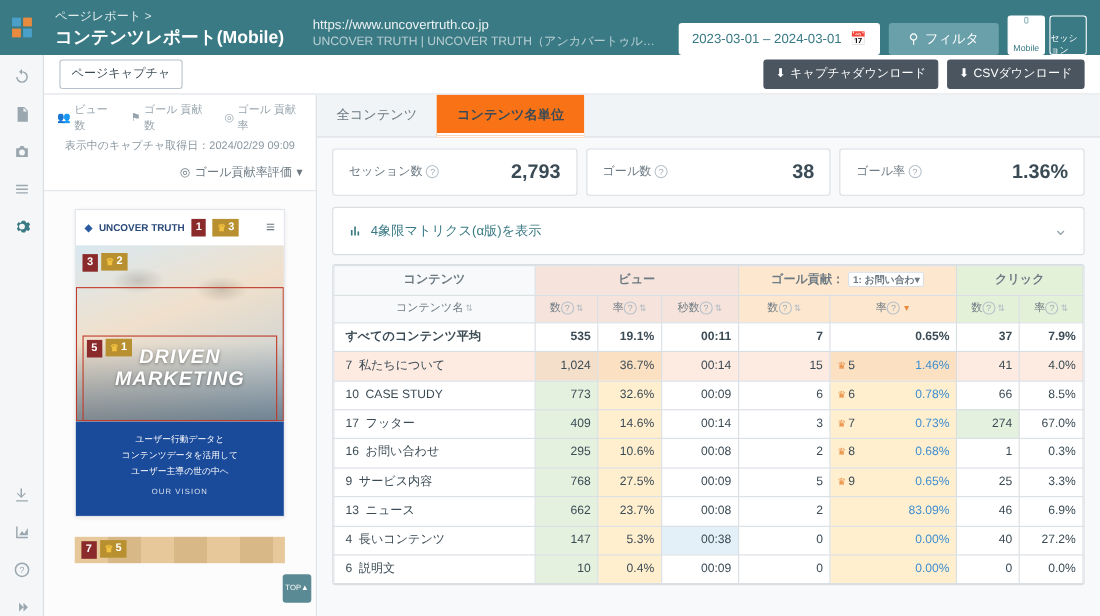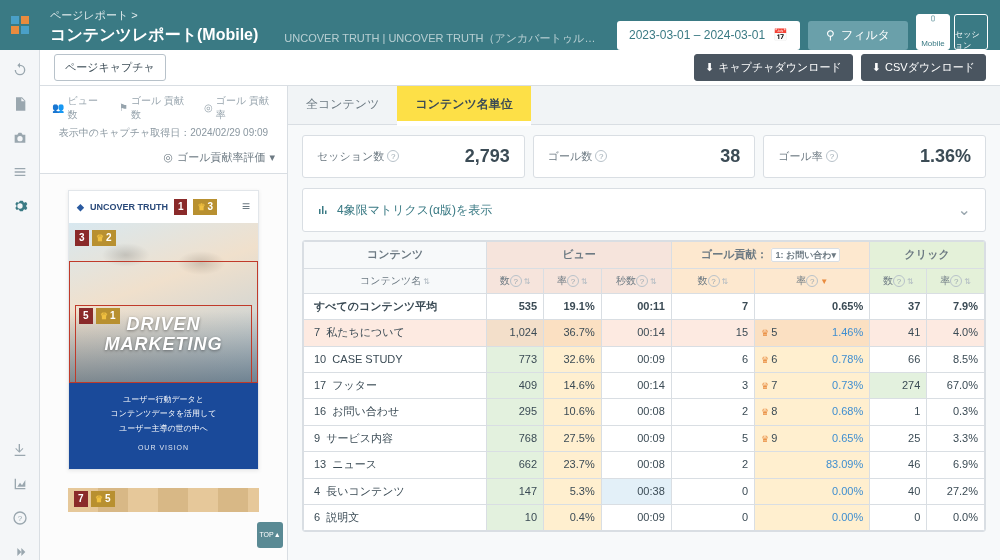--- a/index.html
+++ b/index.html
@@ -66,21 +66,21 @@
   .redbox2{position:absolute;left:6px;right:6px;top:82px;bottom:0;border:1px solid #c03a2a;}
   .desc{background:#1a4a9a;color:#fff;text-align:center;font-size:8px;padding:10px 4px 14px;line-height:1.8;}
   .desc .ov{font-size:7px;letter-spacing:1px;margin-top:6px;opacity:.85;}
   .strip{margin-top:18px;height:24px;background:repeating-linear-gradient(90deg,#e6c89a,#e6c89a 30px,#d8b886 30px,#d8b886 60px);position:relative;}
   .strip .b7{position:absolute;top:2px;left:6px;}
   .scrolltop{position:absolute;right:4px;bottom:12px;width:26px;height:26px;background:#5a8a94;color:#fff;border-radius:3px;display:flex;flex-direction:column;align-items:center;justify-content:center;font-size:7px;}
   
   .right{flex:1;background:#f7f9fa;display:flex;flex-direction:column;overflow:hidden;}
   .tabs{display:flex;border-bottom:1px solid var(--border);background:#f1f4f6;}
   .tab{padding:10px 18px;font-size:12px;color:#6d7a83;cursor:pointer;}
-  .tab.act{background:#fde047;color:#3b4b55;border-bottom:2px solid #fff;margin-bottom:-1px;font-weight:600;box-shadow:0 -2px 0 #fff inset,0 1px 0 #fff;}
+  .tab.act{background:#f97316;color:#3b4b55;border-bottom:2px solid #fff;margin-bottom:-1px;font-weight:600;box-shadow:0 -2px 0 #fff inset,0 1px 0 #fff;}
   .stats{display:flex;gap:8px;padding:10px 14px;}
   .card{flex:1;background:#fff;border:1px solid var(--border);border-radius:3px;padding:8px 14px;display:flex;align-items:center;}
   .card .lbl{font-size:11px;color:#6d7a83;display:flex;align-items:center;gap:3px;}
   .card .val{margin-left:auto;font-size:18px;font-weight:700;}
   .q{width:12px;height:12px;border:1px solid #b8c2ca;border-radius:50%;font-size:8px;display:inline-flex;align-items:center;justify-content:center;color:#9aa7af;}
   .matrix{margin:0 14px 8px;background:#fff;border:1px solid var(--border);border-radius:3px;padding:10px 14px;display:flex;align-items:center;color:var(--teal);font-size:12px;cursor:pointer;}
   .matrix .chev{margin-left:auto;color:#9aa7af;font-size:16px;}
   .tablewrap{margin:0 14px;background:#fff;border:1px solid var(--border);border-radius:3px;overflow:hidden;}
   table{border-collapse:collapse;width:100%;font-size:11px;}
   th,td{border:1px solid var(--border);padding:5px 6px;text-align:right;white-space:nowrap;}
@@ -112,20 +112,21 @@
     <div class="row">
         <div class="sq o"></div>
         <div class="sq"></div>
       </div>
   </div>
   <div class="crumbs">
     <div class="b">ページレポート  &gt;</div>
     <div class="t">コンテンツレポート(Mobile)</div>
   </div>
   <div class="url">
+    <div class="u">https://www.uncovertruth.co.jp</div>
     <div class="d">UNCOVER TRUTH | UNCOVER TRUTH（アンカバートゥルース）は、ユーザー体験…</div>
   </div>
   <div class="date">
     <span>2023-03-01 – 2024-03-01</span>
     <span>📅</span>
   </div>
   <div class="filter">
     <span style="margin-right:6px">⚲</span><span>フィルタ</span>
   </div>
   <div class="devs">

